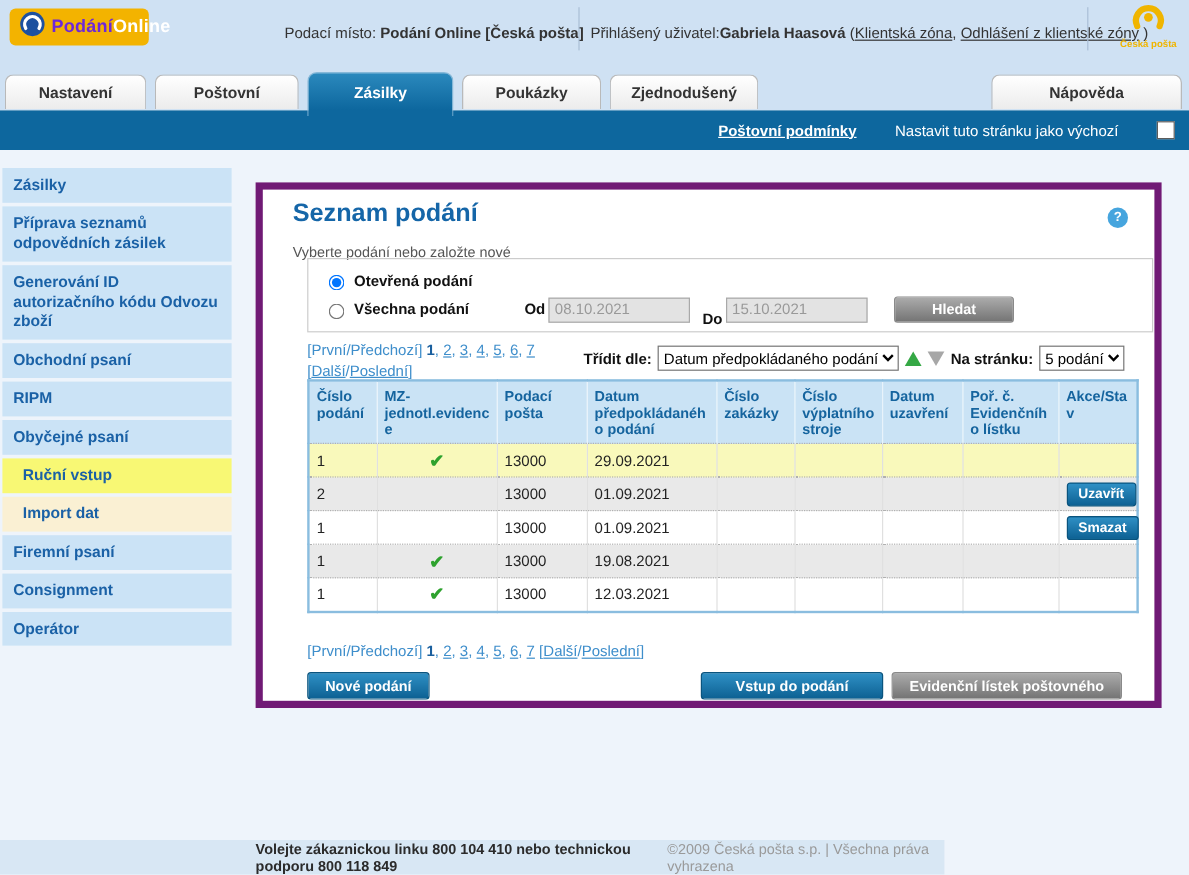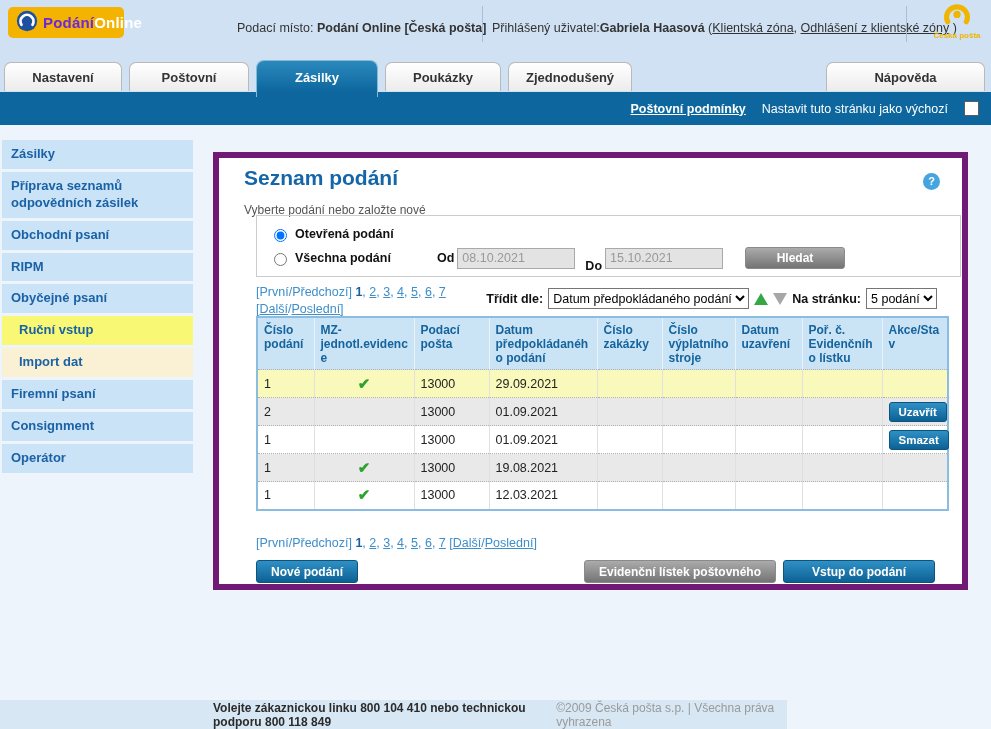--- a/index.html
+++ b/index.html
@@ -23,21 +23,21 @@
   
   .tab-bar{position:absolute;left:0;top:62px;width:991px;height:30px;}
   .tab{position:absolute;top:0;height:29px;line-height:29px;text-align:center;font-size:13px;font-weight:bold;color:#333;
        background:linear-gradient(#ffffff,#ececec);border:1px solid #b9b9b9;border-bottom:none;border-radius:7px 7px 0 0;
        box-sizing:border-box;cursor:pointer;z-index:1;}
   .tab.active{top:-2px;height:37px;line-height:33px;color:#fff;background:linear-gradient(180deg,#2b89bd 0%,#0d679e 85%);
        border:1px solid #86b8d8;border-bottom:none;border-radius:8px 8px 0 0;z-index:3;}
 
   
   .blue-bar{position:absolute;left:0;top:92px;width:991px;height:33px;background:#0d679e;z-index:2;
-       display:flex;align-items:center;justify-content:flex-end;gap:16px;padding-right:12px;box-sizing:border-box;color:#fff;font-size:12.5px;}
+       display:flex;align-items:center;justify-content:flex-end;gap:32px;padding-right:12px;box-sizing:border-box;color:#fff;font-size:12.5px;}
   .bb-link{color:#fff;font-weight:bold;text-decoration:underline;cursor:pointer;}
   .bb-check{width:13px;height:13px;background:#fff;border:1px solid #5c5c5c;display:inline-block;cursor:pointer;}
 
   
   .sidebar{position:absolute;left:2px;top:140px;width:191px;}
   .side-item{background:#cbe3f6;color:#1a61a6;font-weight:bold;font-size:13px;line-height:1.3;padding:6px 9px;margin-bottom:3px;cursor:pointer;}
   .side-item.sub{padding-left:17px;background:#faf0d3;}
   .side-item.sub.active{background:#f8f874;}
 
   
@@ -144,20 +144,21 @@
 
   <div class="blue-bar">
     <a class="bb-link">Poštovní podmínky</a>
     <span class="bb-text">Nastavit tuto stránku jako výchozí</span>
     <span class="bb-check"></span>
   </div>
 
   <div class="sidebar">
       <div class="side-item">Zásilky</div>
       <div class="side-item">Příprava seznamů odpovědních zásilek</div>
+      <div class="side-item">Generování ID autorizačního kódu Odvozu zboží</div>
       <div class="side-item">Obchodní psaní</div>
       <div class="side-item">RIPM</div>
       <div class="side-item">Obyčejné psaní</div>
       <div class="side-item sub active">Ruční vstup</div>
       <div class="side-item sub">Import dat</div>
       <div class="side-item">Firemní psaní</div>
       <div class="side-item">Consignment</div>
       <div class="side-item">Operátor</div>
     </div>
 
@@ -278,22 +279,22 @@
             <td></td>
             <td class="akce"></td>
           </tr>
         </tbody>
     </table>
 
     <div class="pager pager-bottom"><span>[</span><span class="pg-end">První</span><span>/</span><span class="pg-end">Předchozí</span><span>] </span><span class="pg-cur">1</span><span>, </span><span class="pg-num">2</span><span>, </span><span class="pg-num">3</span><span>, </span><span class="pg-num">4</span><span>, </span><span class="pg-num">5</span><span>, </span><span class="pg-num">6</span><span>, </span><span class="pg-num">7</span><span> </span><span>[</span><span class="pg-num pg-end">Další</span><span>/</span><span class="pg-num pg-end">Poslední</span><span>]</span></div>
 
     <button class="btn blue new-btn">Nové podání</button>
     <div class="btn-right">
+      <button class="btn blue b-enter">Vstup do podání</button>
       <button class="btn gray b-evid">Evidenční lístek poštovného</button>
-      <button class="btn blue b-enter">Vstup do podání</button>
     </div>
   </div>
 
   <div class="footer">
     <b>Volejte zákaznickou linku 800 104 410 nebo technickou podporu 800 118 849</b>
     <span class="copy">©2009 Česká pošta s.p. | Všechna práva vyhrazena</span>
   </div>
 
 </div>
 

